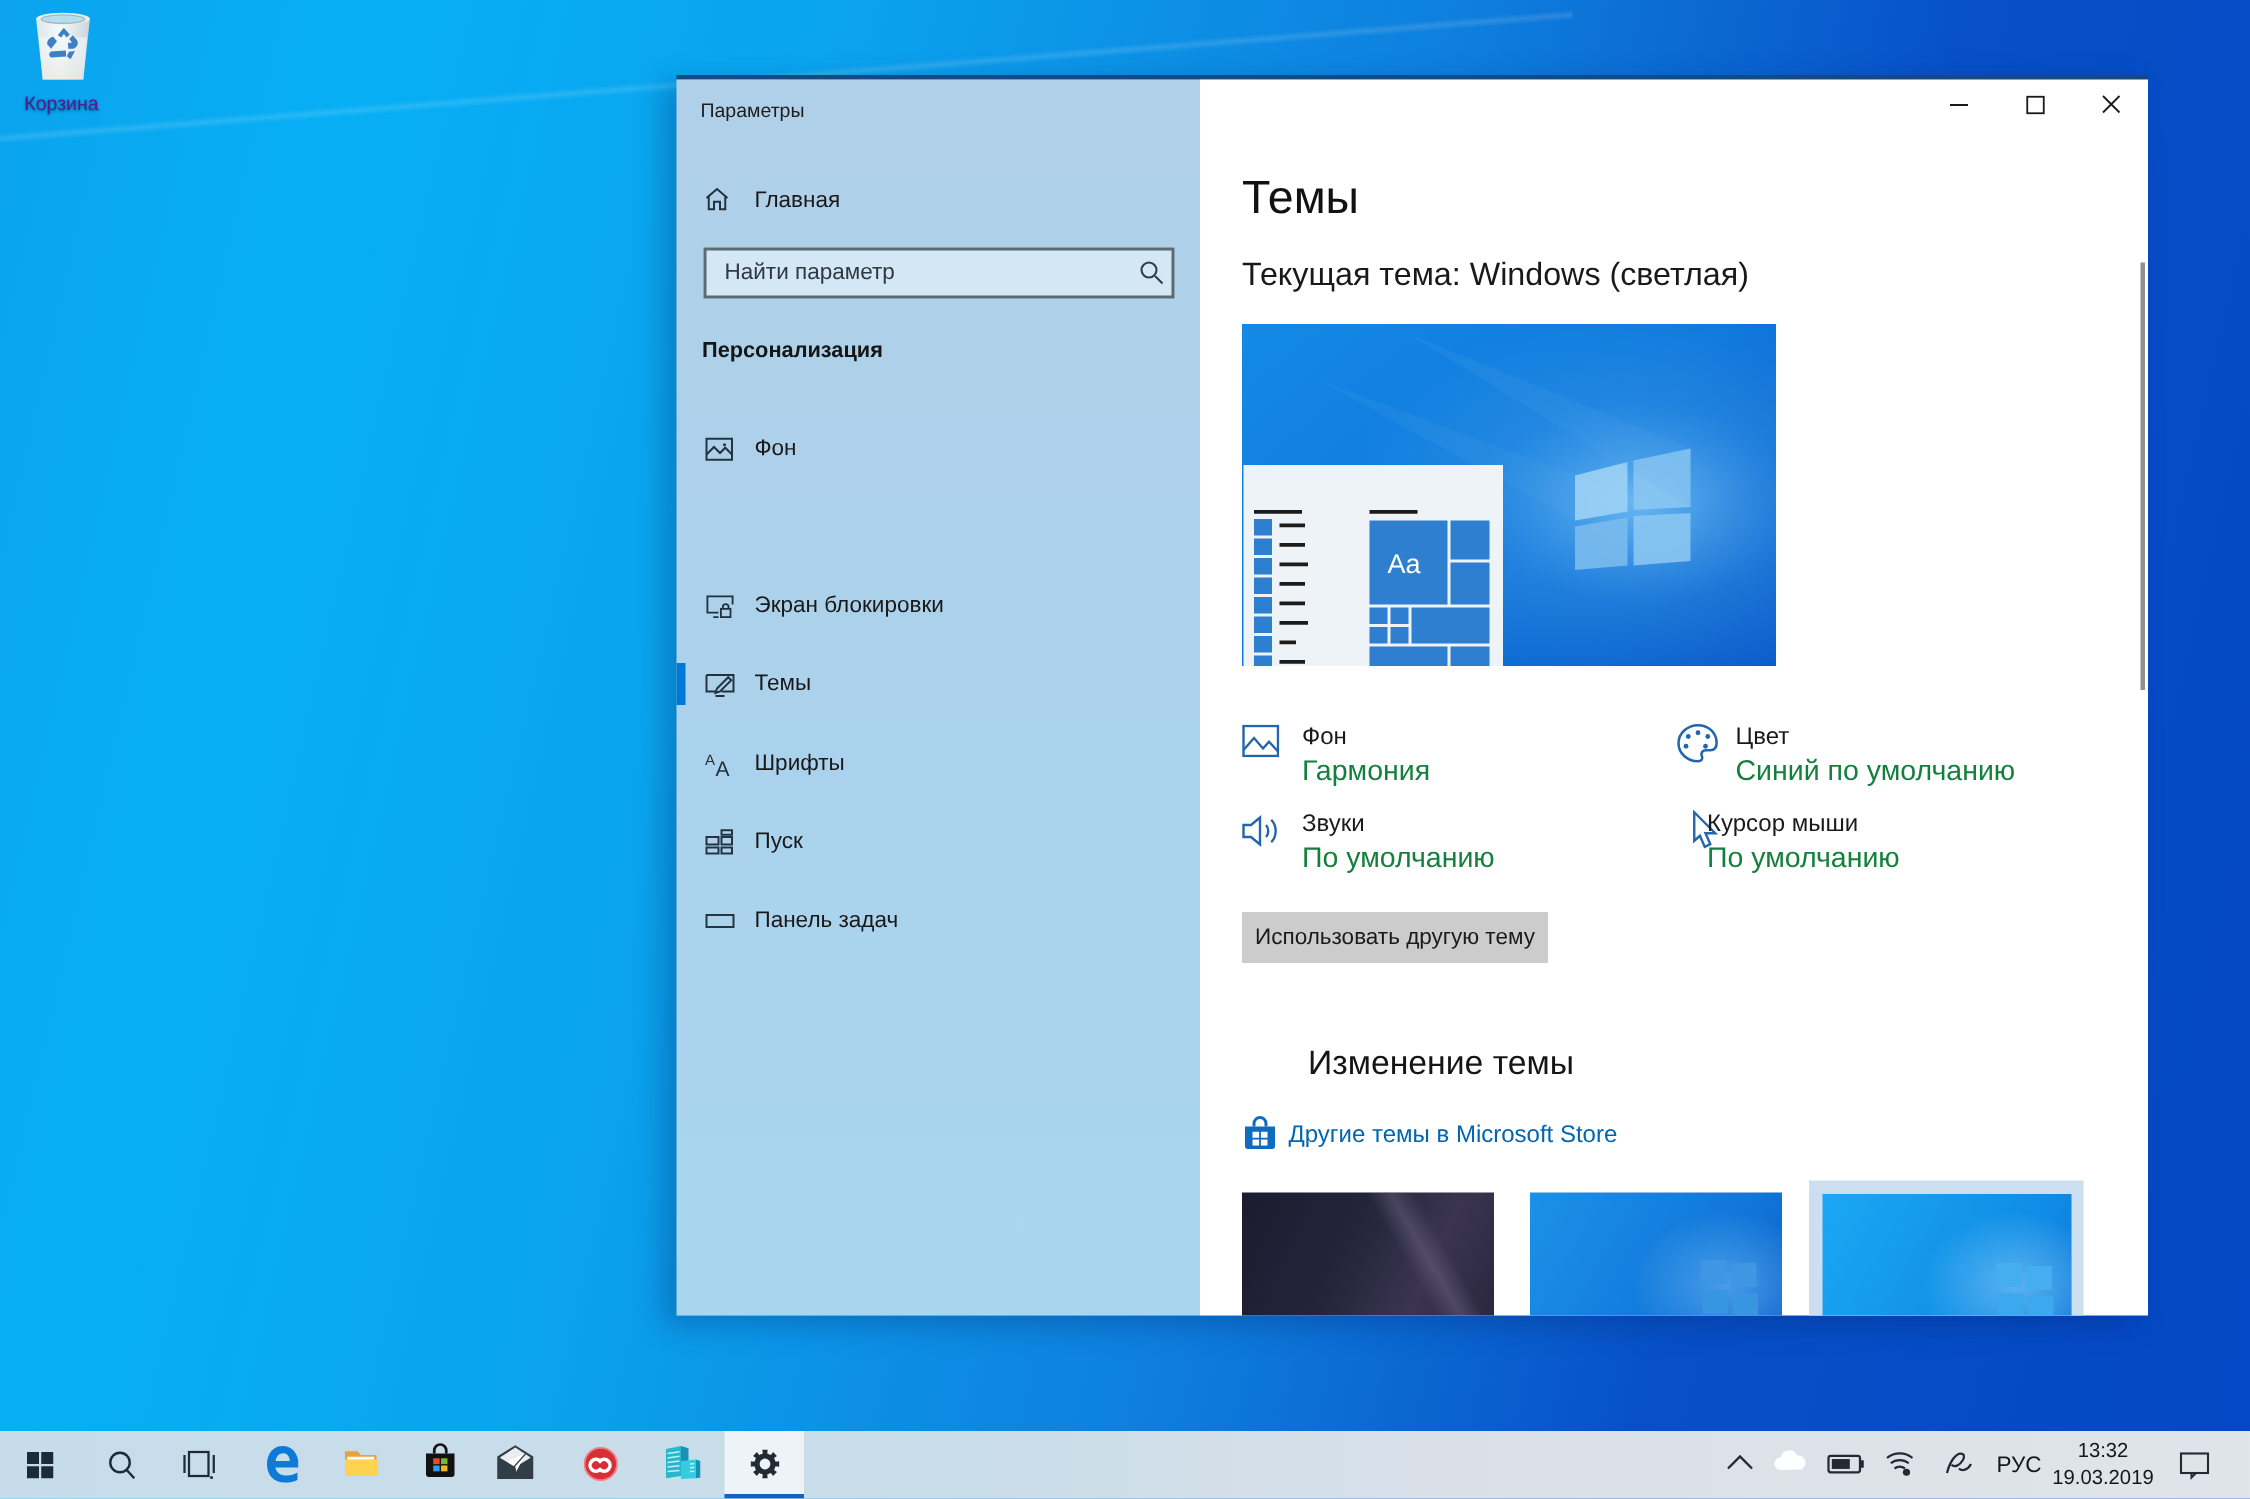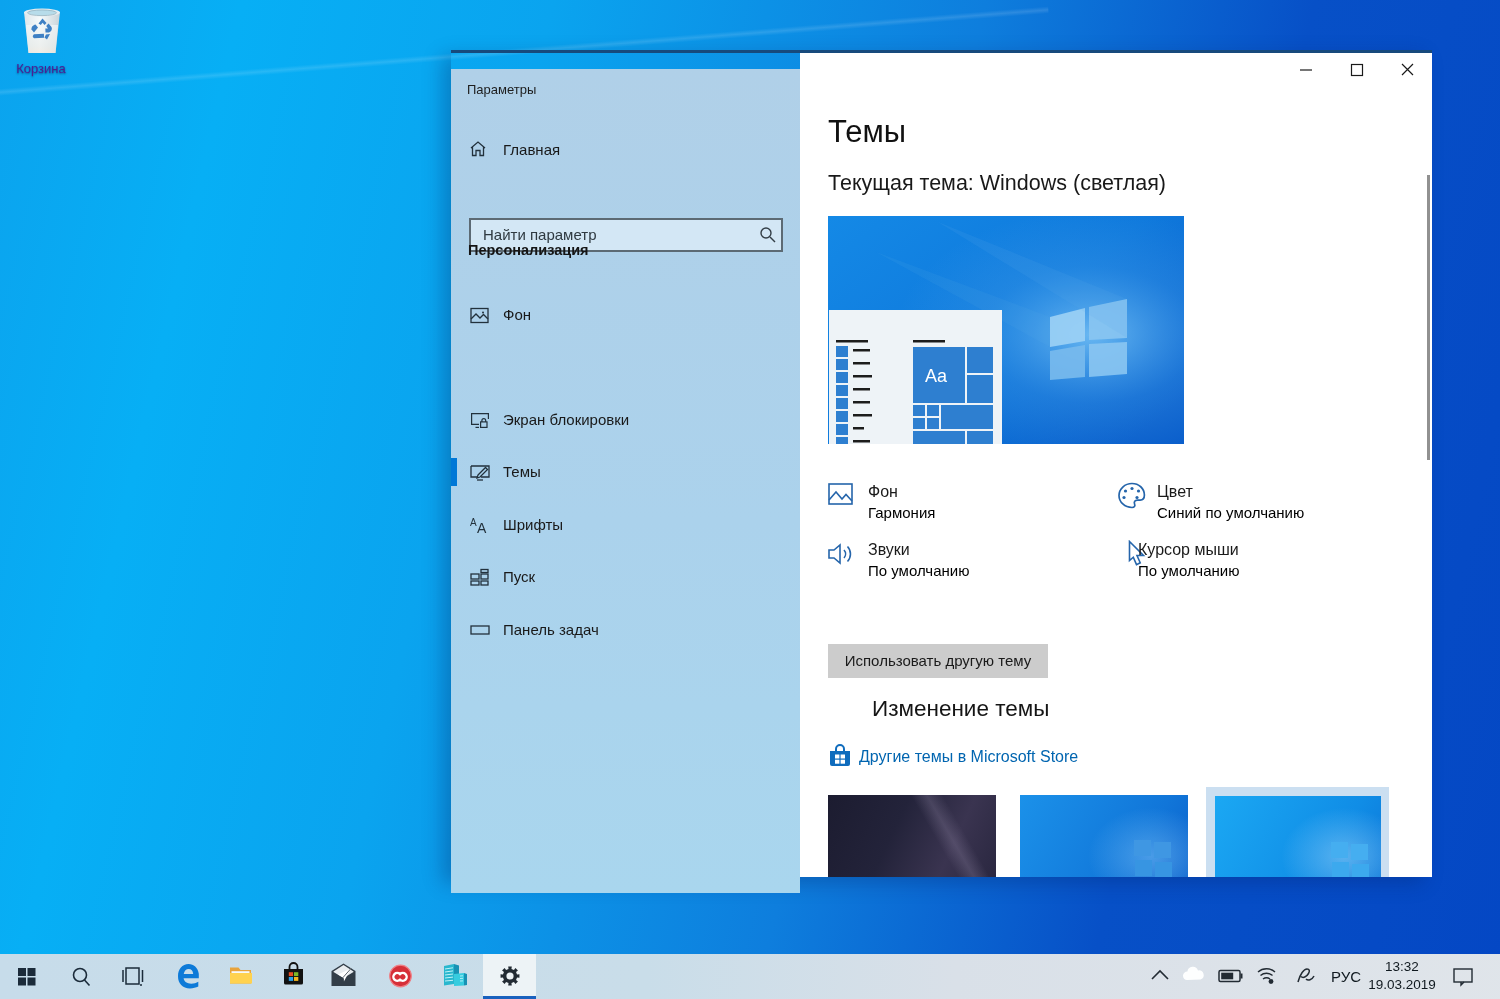--- a/index.html
+++ b/index.html
@@ -7,45 +7,45 @@
  background:linear-gradient(103deg,#0ba3ee 0%,#07aff5 14%,#0aa4ef 32%,#0e7edd 57%,#0750c7 76%,#0447c4 100%);}
 .streak{position:absolute;left:-50px;top:8px;width:1100px;height:90px;
  background:linear-gradient(180deg,rgba(255,255,255,0) 46%,rgba(255,255,255,0.13) 50%,rgba(255,255,255,0) 54%);
  transform:rotate(-4.5deg);pointer-events:none;}
 
 .bin{position:absolute;left:14px;top:7px;width:54px;text-align:center;color:#4c1d95;font-size:13px;}
 .bin .lbl{margin-top:3px;text-shadow:0 1px 2px rgba(0,40,80,.65);}
 
 .win{position:absolute;left:451px;top:53px;width:981px;height:824px;
  box-shadow:-9px 6px 18px rgba(0,30,90,0.28);border-top:3px solid #174a7c;margin-top:-3px;}
-.sidebar{position:absolute;left:0;top:16px;width:349px;height:824px;
+.sidebar{position:absolute;left:0;top:0;width:349px;height:824px;
  background:linear-gradient(180deg,#b0d0e8 0%,#abd2ec 55%,#a9d6ee 100%);}
 .content{position:absolute;left:349px;top:0;width:632px;height:824px;background:#fff;}
 .appTitle{position:absolute;left:16px;top:13px;font-size:13px;color:#1d1d1d;}
 .homerow{position:absolute;left:18px;top:71px;height:18px;color:#191919;font-size:15px;}
 .homerow svg{position:absolute;left:0;top:0;}
 .homerow span{position:absolute;left:34px;top:1px;white-space:nowrap;}
 .search{position:absolute;left:18px;top:112px;width:310px;height:30px;border:2px solid #5c6a74;
- background:#d3e7f5;font-size:15px;color:#2e3940;margin-top:37px;}
+ background:#d3e7f5;font-size:15px;color:#2e3940;}
 .search span{position:absolute;left:12px;top:6px;}
 .search svg{position:absolute;right:5px;top:6px;}
 .section{position:absolute;left:17px;top:173px;font-size:14.5px;font-weight:bold;color:#151515;}
 .mrow{position:absolute;left:0;width:349px;height:40px;color:#191919;font-size:15px;}
 .mrow svg{position:absolute;left:19px;top:11px;}
 .mrow span{position:absolute;left:52px;top:11px;white-space:nowrap;}
 .mrow.sel:before{content:"";position:absolute;left:0;top:6px;width:6px;height:28px;background:#0078d7;}
 
 .h1{position:absolute;left:28px;top:61px;font-size:31px;color:#111;}
 .cur{position:absolute;left:28px;top:118px;font-size:21.5px;color:#191919;}
 .preview{position:absolute;left:28px;top:163px;width:356px;height:228px;overflow:hidden;}
 .item{position:absolute;font-size:16px;color:#1a1a1a;}
-.item .sub{color:#000000;margin-top:3px;font-size:15px;}
+.item .sub{color:#15803d;margin-top:3px;font-size:19px;}
 .icn{position:absolute;}
-.btn{position:absolute;left:28px;top:555px;width:220px;height:34px;background:#cccccc;
- font-size:15px;color:#1a1a1a;text-align:center;line-height:34px;margin-top:36px;}
+.btn{position:absolute;left:28px;top:555px;width:204px;height:34px;background:#cccccc;
+ font-size:15px;color:#1a1a1a;text-align:center;line-height:34px;}
 .h2{position:absolute;left:28px;top:643px;font-size:22.5px;color:#151515;margin-left:44px;}
 .store{position:absolute;left:28px;top:691px;height:24px;}
 .store span{position:absolute;left:31px;top:4px;font-size:16px;color:#0165b0;white-space:nowrap;}
 .t1{position:absolute;overflow:hidden;left:28px;top:742px;width:168px;height:82px;
  background:linear-gradient(115deg,#1c1c30 0%,#23233a 40%,#3a3450 72%,#2a2740 100%);}
 .t1:before{content:"";position:absolute;left:60px;top:-10px;width:120px;height:100px;
  background:linear-gradient(60deg,rgba(130,120,150,0) 42%,rgba(150,140,170,0.28) 51%,rgba(130,120,150,0) 60%);}
 .t2{position:absolute;overflow:hidden;left:220px;top:742px;width:168px;height:82px;
  background:radial-gradient(90px 70px at 78% 75%,rgba(120,190,245,0.55) 0%,rgba(120,190,245,0) 70%),linear-gradient(120deg,#1b91e9 0%,#1176d9 70%,#0c63cd 100%);}
 .t2:before{content:"";position:absolute;left:114px;top:45px;width:17px;height:16px;background:#3f97e3;box-shadow:20px 2px 0 #3f97e3,1px 20px 0 #3795e2,21px 22px 0 #3795e2;}

